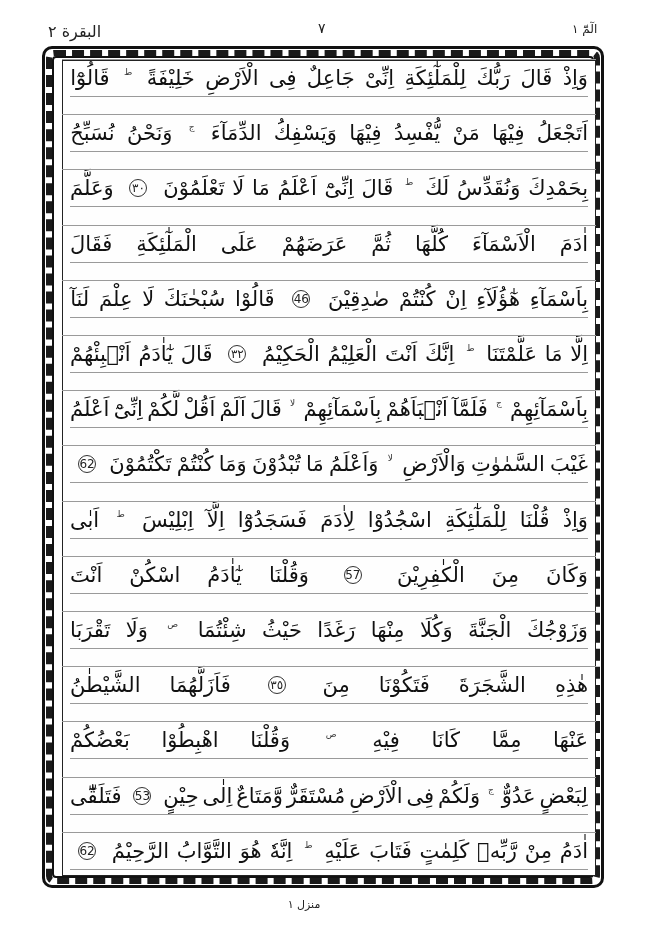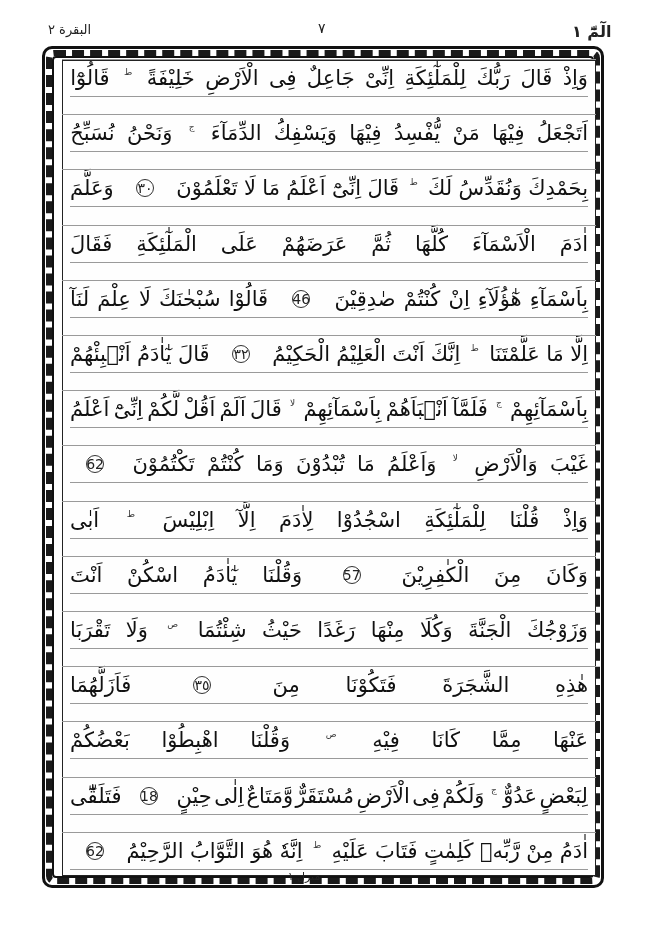--- a/index.html
+++ b/index.html
@@ -19,40 +19,39 @@
       position: absolute;
       top: 20px;
       left: 0;
       width: 658px;
       height: 24px;
     }
     .hdr-surah {
       position: absolute;
       left: 48px;
       top: 2px;
-      font-size: 13px;
+      font-size: 16px;
       direction: rtl;
       color: #222;
     }
     .hdr-page {
       position: absolute;
       left: 318px;
       top: 0px;
       font-size: 14px;
       direction: rtl;
       color: #222;
     }
     .hdr-juz {
       position: absolute;
       left: 572px;
       top: 2px;
-      font-size: 16px;
-      direction: rtl;
-      color: #222;
-      font-weight: bold;
+      font-size: 12px;
+      direction: rtl;
+      color: #222;
     }
     
     .frame-outer {
       position: absolute;
       left: 42px;
       top: 46px;
       width: 562px;
       height: 842px;
       box-sizing: border-box;
       border: 3px solid #111;
@@ -121,35 +120,35 @@
       display: inline-block;
     }
     .ayah-marker {
       display: inline-flex;
       align-items: center;
       justify-content: center;
       width: 16px;
       height: 16px;
       border: 1px solid #333;
       border-radius: 50%;
-      font-size: 14px;
+      font-size: 12px;
       line-height: 1;
-      margin: 0 16px;
+      margin: 0 8px;
       color: #222;
     }
     .waqf {
       font-size: 9px;
       color: #333;
       margin: 0 4px;
       position: relative;
       top: -6px;
     }
     .footer {
       position: absolute;
-      top: 870px;
+      top: 898px;
       left: 0;
       width: 608px;
       text-align: center;
       font-size: 11px;
       direction: rtl;
       color: #222;
     }
   </style>
 </head>
 <body>
@@ -251,36 +250,38 @@
       <span class="waqf">لا</span>
       <span class="word">قَالَ</span>
       <span class="word">اَلَمْ</span>
       <span class="word">اَقُلْ</span>
       <span class="word">لَّكُمْ</span>
       <span class="word">اِنِّىْٓ</span>
       <span class="word">اَعْلَمُ</span>
     </div>
     <div class="text-line" style="top: 390.4px;">
       <span class="word">غَيْبَ</span>
+      <span class="word">السَّمٰوٰتِ</span>
       <span class="word">وَالْاَرْضِ</span>
       <span class="waqf">لا</span>
       <span class="word">وَاَعْلَمُ</span>
       <span class="word">مَا</span>
       <span class="word">تُبْدُوْنَ</span>
       <span class="word">وَمَا</span>
       <span class="word">كُنْتُمْ</span>
       <span class="word">تَكْتُمُوْنَ</span>
       <span class="ayah-marker">62</span>
     </div>
     <div class="text-line" style="top: 445.6px;">
       <span class="word">وَاِذْ</span>
       <span class="word">قُلْنَا</span>
       <span class="word">لِلْمَلٰٓئِكَةِ</span>
       <span class="word">اسْجُدُوْا</span>
       <span class="word">لِاٰدَمَ</span>
+      <span class="word">فَسَجَدُوْٓا</span>
       <span class="word">اِلَّآ</span>
       <span class="word">اِبْلِيْسَ</span>
       <span class="waqf">ط</span>
       <span class="word">اَبٰى</span>
     </div>
     <div class="text-line" style="top: 500.8px;">
       <span class="word">وَكَانَ</span>
       <span class="word">مِنَ</span>
       <span class="word">الْكٰفِرِيْنَ</span>
       <span class="ayah-marker">57</span>
@@ -301,20 +302,21 @@
       <span class="word">وَلَا</span>
       <span class="word">تَقْرَبَا</span>
     </div>
     <div class="text-line" style="top: 611.2px;">
       <span class="word">هٰذِهِ</span>
       <span class="word">الشَّجَرَةَ</span>
       <span class="word">فَتَكُوْنَا</span>
       <span class="word">مِنَ</span>
       <span class="ayah-marker">٣٥</span>
       <span class="word">فَاَزَلَّهُمَا</span>
+      <span class="word">الشَّيْطٰنُ</span>
     </div>
     <div class="text-line" style="top: 666.4px;">
       <span class="word">عَنْهَا</span>
       <span class="word">مِمَّا</span>
       <span class="word">كَانَا</span>
       <span class="word">فِيْهِ</span>
       <span class="waqf">ص</span>
       <span class="word">وَقُلْنَا</span>
       <span class="word">اهْبِطُوْا</span>
       <span class="word">بَعْضُكُمْ</span>
@@ -323,21 +325,21 @@
       <span class="word">لِبَعْضٍ</span>
       <span class="word">عَدُوٌّ</span>
       <span class="waqf">ج</span>
       <span class="word">وَلَكُمْ</span>
       <span class="word">فِى</span>
       <span class="word">الْاَرْضِ</span>
       <span class="word">مُسْتَقَرٌّ</span>
       <span class="word">وَّمَتَاعٌ</span>
       <span class="word">اِلٰى</span>
       <span class="word">حِيْنٍ</span>
-      <span class="ayah-marker">18</span>
+      <span class="ayah-marker">53</span>
       <span class="word">فَتَلَقّٰٓى</span>
     </div>
     <div class="text-line" style="top: 776.8px;">
       <span class="word">اٰدَمُ</span>
       <span class="word">مِنْ</span>
       <span class="word">رَّبِّهٖ</span>
       <span class="word">كَلِمٰتٍ</span>
       <span class="word">فَتَابَ</span>
       <span class="word">عَلَيْهِ</span>
       <span class="waqf">ط</span>

